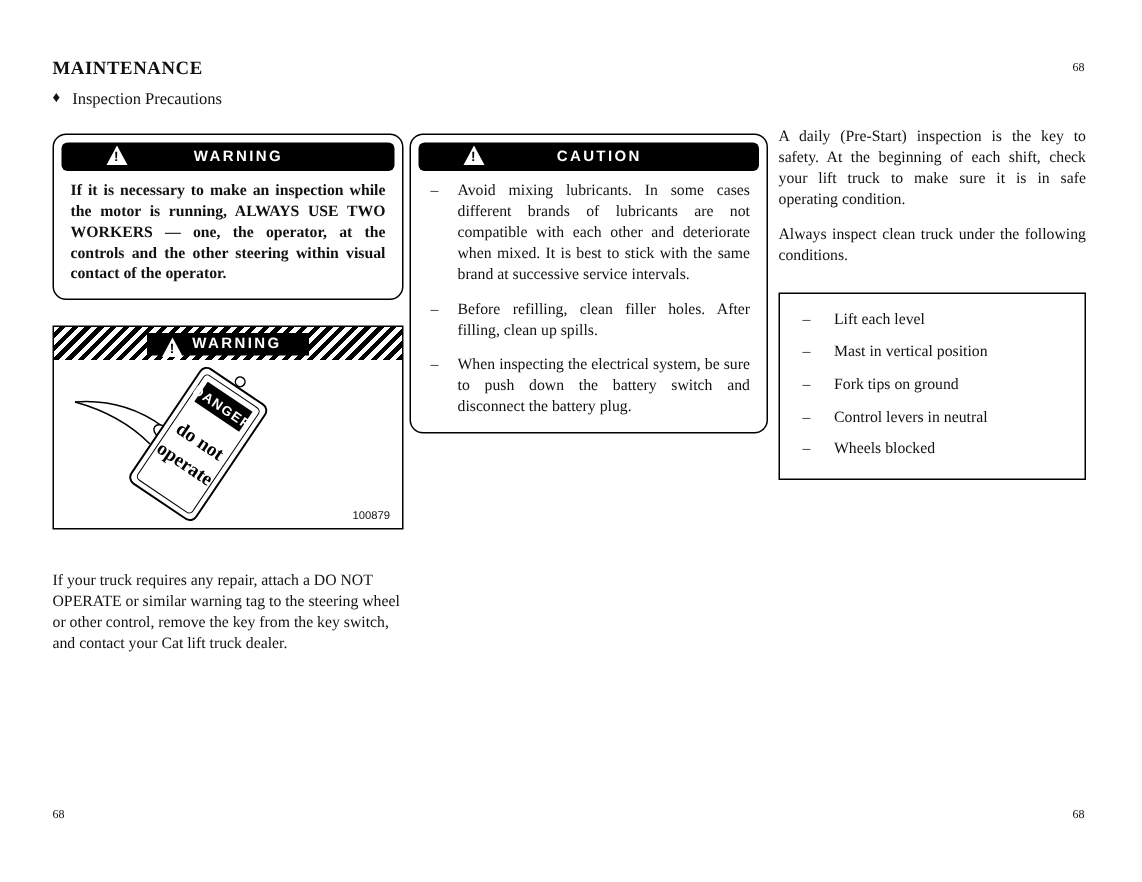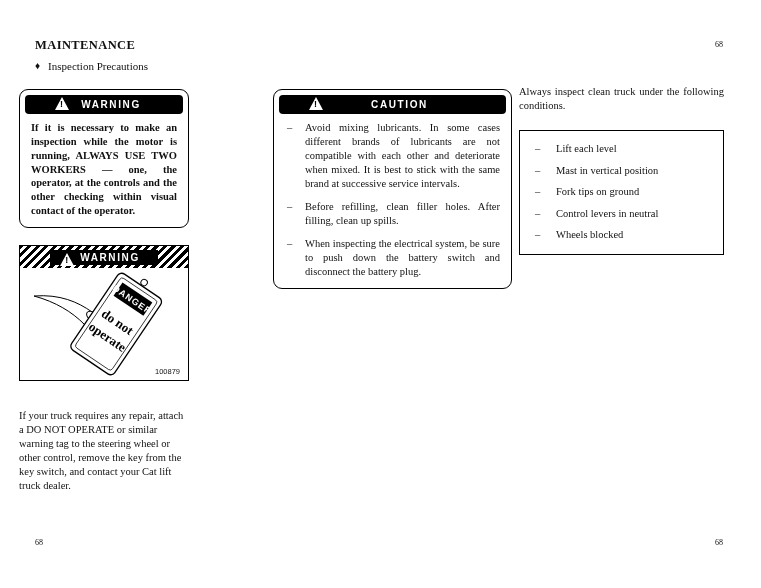--- a/index.html
+++ b/index.html
@@ -63,21 +63,21 @@
     margin-right: 8px;
     font-size: 10px;
     vertical-align: 1px;
   }
 
   
   .col {
     position: absolute;
     top: 85px;
   }
-  .col-left { left: 19px; width: 170px; }
+  .col-left { left: 35px; width: 234px; }
   .col-mid  { left: 273px; width: 239px; }
   .col-right{ left: 519px; width: 205px; }
 
   
   .alert-box {
     border: 1px solid #000;
     border-radius: 9px;
     background: #ffffff;
     box-sizing: border-box;
   }
@@ -235,21 +235,21 @@
     <span class="diamond-bullet">♦</span><span>Inspection Precautions</span>
   </div>
 
   <div class="col col-left">
 
     <div class="alert-box" style="margin-top:4px;">
       <div class="alert-banner">
         <span class="alert-tri"></span>
         <span class="alert-label">WARNING</span>
       </div>
-      <div class="alert-body bold">If it is necessary to make an inspection while the motor is running, ALWAYS USE TWO WORKERS — one, the operator, at the controls and the other checking within visual contact of the operator.</div>
+      <div class="alert-body bold">If it is necessary to make an inspection while the motor is running, ALWAYS USE TWO WORKERS — one, the operator, at the controls and the other steering within visual contact of the operator.</div>
     </div>
 
     <div class="warn-hatch-box" style="margin-top:17px;">
       <div class="hatch-banner">
         <span class="hatch-inner">
           <span class="alert-tri"></span>
           <span>WARNING</span>
         </span>
       </div>
       <div class="tag-art">
@@ -295,20 +295,21 @@
           <li style="margin-bottom:0;">
             <span class="dash">–</span>
             <span>When inspecting the electrical system, be sure to push down the battery switch and disconnect the battery plug.</span>
           </li>
         </ul>
       </div>
     </div>
   </div>
 
   <div class="col col-right">
+    <p class="para justify">A daily (Pre-Start) inspection is the key to safety. At the beginning of each shift, check your lift truck to make sure it is in safe operating condition.</p>
     <p class="para justify">Always inspect clean truck under the following conditions.</p>
 
     <div class="check-box" style="margin-top:17px;">
       <ul>
         <li>
           <span class="dash">–</span>
           <span>Lift each level</span>
         </li>
         <li>
           <span class="dash">–</span>

